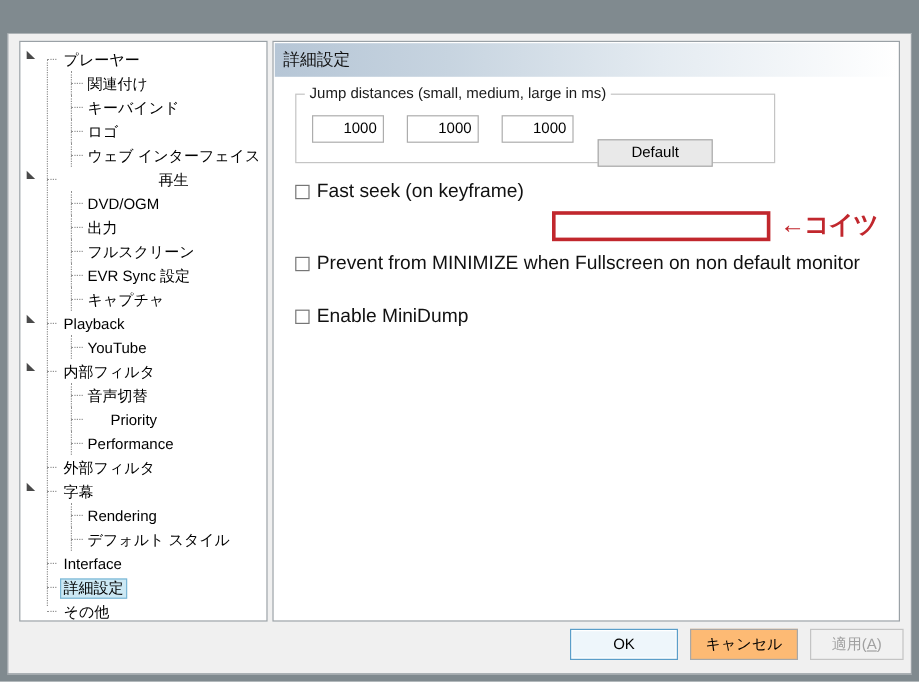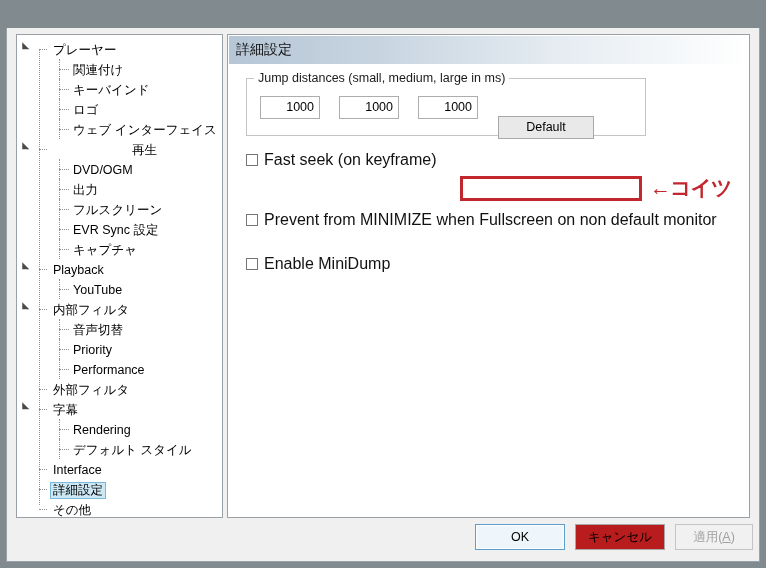--- a/index.html
+++ b/index.html
@@ -237,21 +237,21 @@
 
   
   .dlg-button {
     position: absolute;
     top: 496px;
     height: 26px;
     box-sizing: border-box;
     text-align: center;
     font-size: 12.5px;
     line-height: 24px;
-    background: #b91c1c;
+    background: #fdba74;
     border: 1px solid #a8a8a8;
     color: #000;
     cursor: pointer;
   }
   #ok-button {
     left: 468px; width: 90px;
     background: #eef6fb;
     border: 1px solid #5b9ec9;
     box-shadow: inset 0 0 0 1px #ffffff;
   }
@@ -323,21 +323,21 @@
           <div class="tree-row" style="top:104px;position:absolute;left:0;width:205px;text-align:center;"><span class="expander" style="left:2px"></span><span class="tree-label" style="margin-left:16px">再生</span></div>
           <div class="tree-row" style="top:124px;position:absolute;left:0;width:205px;"><span class="tree-label" style="margin-left:36px">DVD/OGM</span></div>
           <div class="tree-row" style="top:144px;position:absolute;left:0;width:205px;"><span class="tree-label" style="margin-left:36px">出力</span></div>
           <div class="tree-row" style="top:164px;position:absolute;left:0;width:205px;"><span class="tree-label" style="margin-left:36px">フルスクリーン</span></div>
           <div class="tree-row" style="top:184px;position:absolute;left:0;width:205px;"><span class="tree-label" style="margin-left:36px">EVR Sync 設定</span></div>
           <div class="tree-row" style="top:204px;position:absolute;left:0;width:205px;"><span class="tree-label" style="margin-left:36px">キャプチャ</span></div>
           <div class="tree-row" style="top:224px;position:absolute;left:0;width:205px;"><span class="expander" style="left:2px"></span><span class="tree-label" style="margin-left:16px">Playback</span></div>
           <div class="tree-row" style="top:244px;position:absolute;left:0;width:205px;"><span class="tree-label" style="margin-left:36px">YouTube</span></div>
           <div class="tree-row" style="top:264px;position:absolute;left:0;width:205px;"><span class="expander" style="left:2px"></span><span class="tree-label" style="margin-left:16px">内部フィルタ</span></div>
           <div class="tree-row" style="top:284px;position:absolute;left:0;width:205px;"><span class="tree-label" style="margin-left:36px">音声切替</span></div>
-          <div class="tree-row" style="top:304px;position:absolute;left:0;width:205px;"><span class="tree-label" style="margin-left:36px">Priority</span></div>
+          <div class="tree-row" style="top:304px;position:absolute;left:0;width:205px;"><span class="tree-label" style="margin-left:55px">Priority</span></div>
           <div class="tree-row" style="top:324px;position:absolute;left:0;width:205px;"><span class="tree-label" style="margin-left:36px">Performance</span></div>
           <div class="tree-row" style="top:344px;position:absolute;left:0;width:205px;"><span class="tree-label" style="margin-left:16px">外部フィルタ</span></div>
           <div class="tree-row" style="top:364px;position:absolute;left:0;width:205px;"><span class="expander" style="left:2px"></span><span class="tree-label" style="margin-left:16px">字幕</span></div>
           <div class="tree-row" style="top:384px;position:absolute;left:0;width:205px;"><span class="tree-label" style="margin-left:36px">Rendering</span></div>
           <div class="tree-row" style="top:404px;position:absolute;left:0;width:205px;"><span class="tree-label" style="margin-left:36px">デフォルト スタイル</span></div>
           <div class="tree-row" style="top:424px;position:absolute;left:0;width:192px;"><span class="tree-label" style="margin-left:16px">Interface</span></div>
           <div class="tree-row selected" style="top:444px;position:absolute;left:0;width:205px;"><span class="tree-label" style="margin-left:16px">詳細設定</span></div>
           <div class="tree-row" style="top:464px;position:absolute;left:0;width:205px;"><span class="tree-label" style="margin-left:16px">その他</span></div>
         </div>
     </div>

